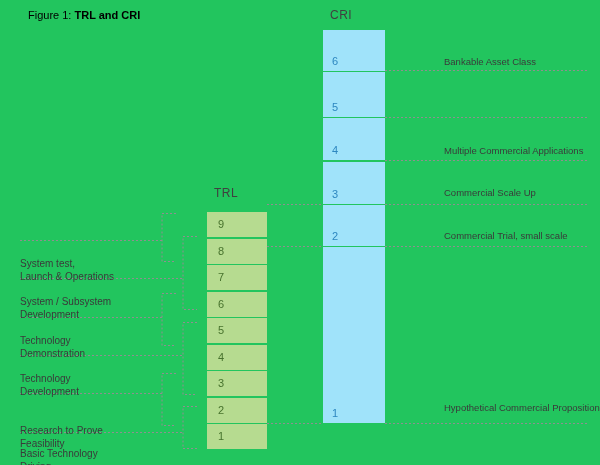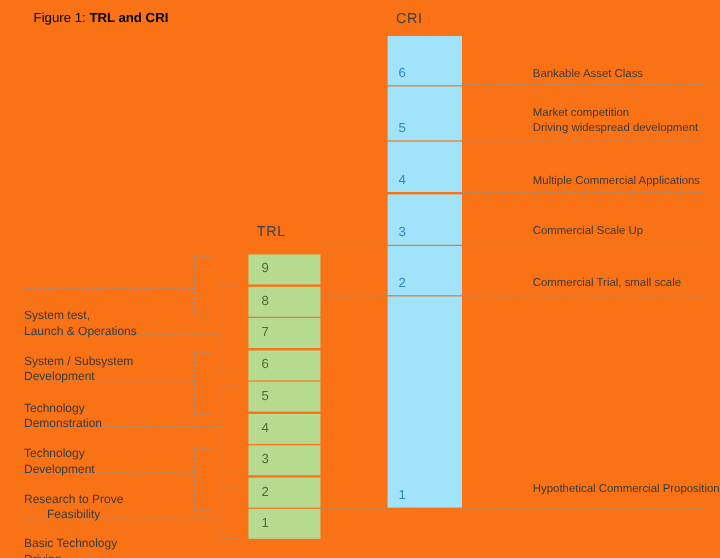--- a/index.html
+++ b/index.html
@@ -1,17 +1,17 @@
 <!DOCTYPE html>
 <html><head>
 <meta charset="utf-8">
 <style>
   html,body{margin:0;padding:0;background:#fff;}
   .figure{
-    position:relative;width:600px;height:465px;background:#f97316;overflow:hidden;
+    position:relative;width:600px;height:465px;background:#22c55e;overflow:hidden;
     font-family:"Liberation Sans", sans-serif;color:#3a3a3a;
   }
   .title{position:absolute;left:28px;top:9px;font-size:11px;color:#000;white-space:nowrap;}
   .title .bold{font-weight:bold;}
   .col-header{position:absolute;font-size:12px;color:#404040;letter-spacing:.5px;}
   .hdr-trl{left:214px;top:186px;}
   .hdr-cri{left:330px;top:8px;}
 
   .trl-bar{position:absolute;left:207px;top:212px;width:60px;display:flex;flex-direction:column;gap:1.5px;}
   .trl-row{height:25px;background:#b6db90;position:relative;}
@@ -86,24 +86,20 @@
       <span class="num">2</span>
     </div>
     <div class="cri-section" style="top:247px;height:176px;">
       <span class="num">1</span>
     </div>
   </div>
 
   <div class="right-label" style="top:56px;">
     <span class="lbl-line">Bankable Asset Class</span>
   </div>
-  <div class="right-label" style="top:89px;">
-    <span class="lbl-line">Market competition</span>
-    <span class="lbl-line">Driving widespread development</span>
-  </div>
   <div class="right-label" style="top:145px;">
     <span class="lbl-line">Multiple Commercial Applications</span>
   </div>
   <div class="right-label" style="top:187px;">
     <span class="lbl-line">Commercial Scale Up</span>
   </div>
   <div class="right-label" style="top:230px;">
     <span class="lbl-line">Commercial Trial, small scale</span>
   </div>
   <div class="right-label" style="top:402px;">
@@ -149,21 +145,21 @@
     <span class="lbl-line">Development</span>
   </div>
   <div class="left-label" style="top:290px;">
     <span class="lbl-line">Technology</span>
     <span class="lbl-line">Demonstration</span>
   </div>
   <div class="left-label" style="top:328px;">
     <span class="lbl-line">Technology</span>
     <span class="lbl-line">Development</span>
   </div>
-  <div class="left-label" style="top:366px;text-align:center;">
+  <div class="left-label" style="top:380px;">
     <span class="lbl-line">Research to Prove</span>
     <span class="lbl-line">Feasibility</span>
   </div>
   <div class="left-label" style="top:403px;">
     <span class="lbl-line">Basic Technology</span>
     <span class="lbl-line">Driving</span>
   </div>
 
 </div>
 

